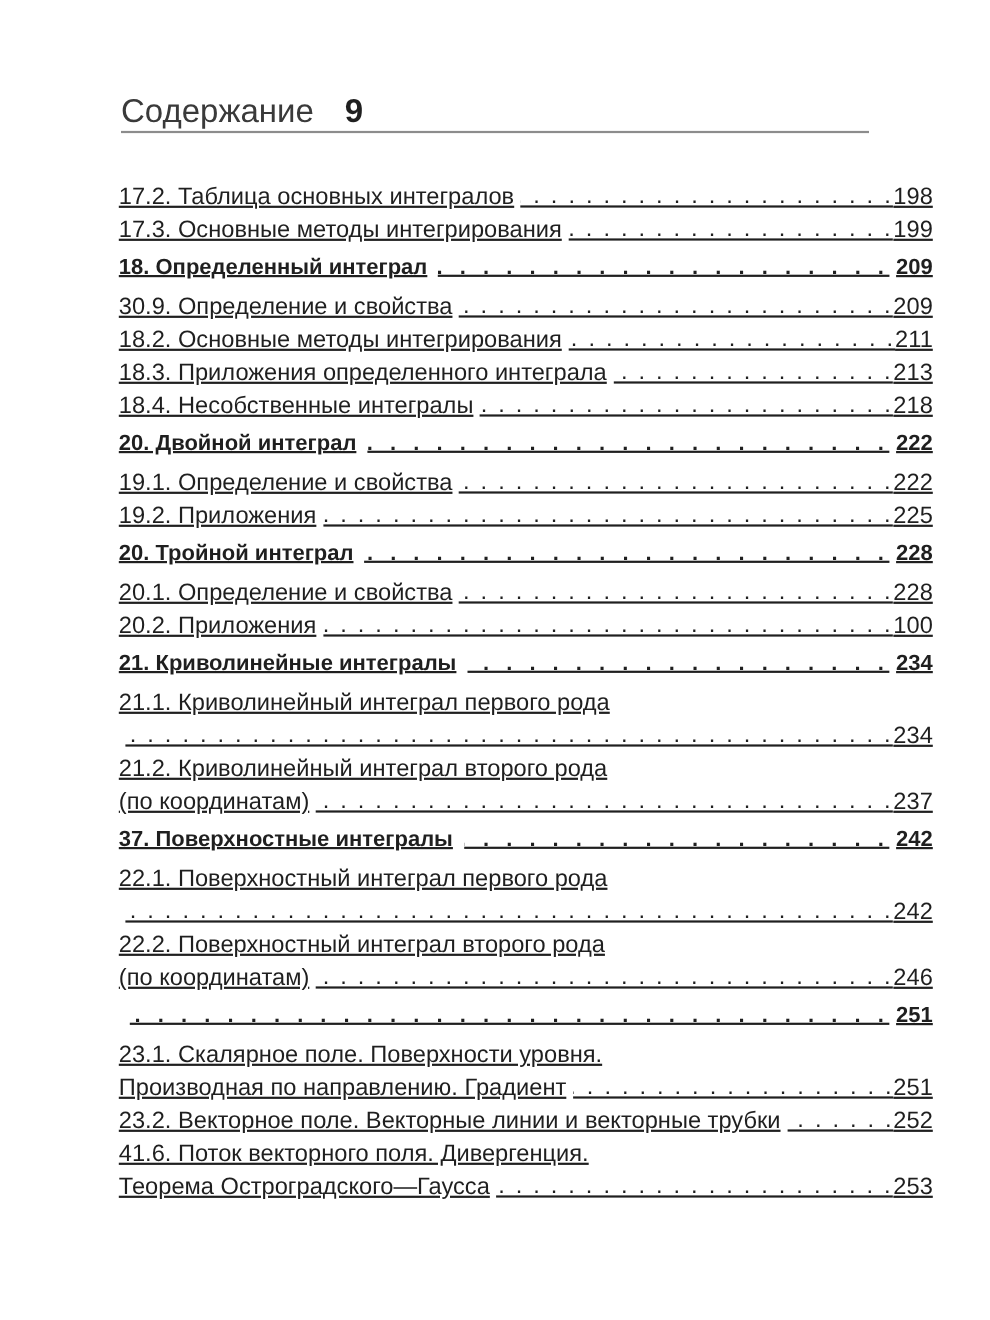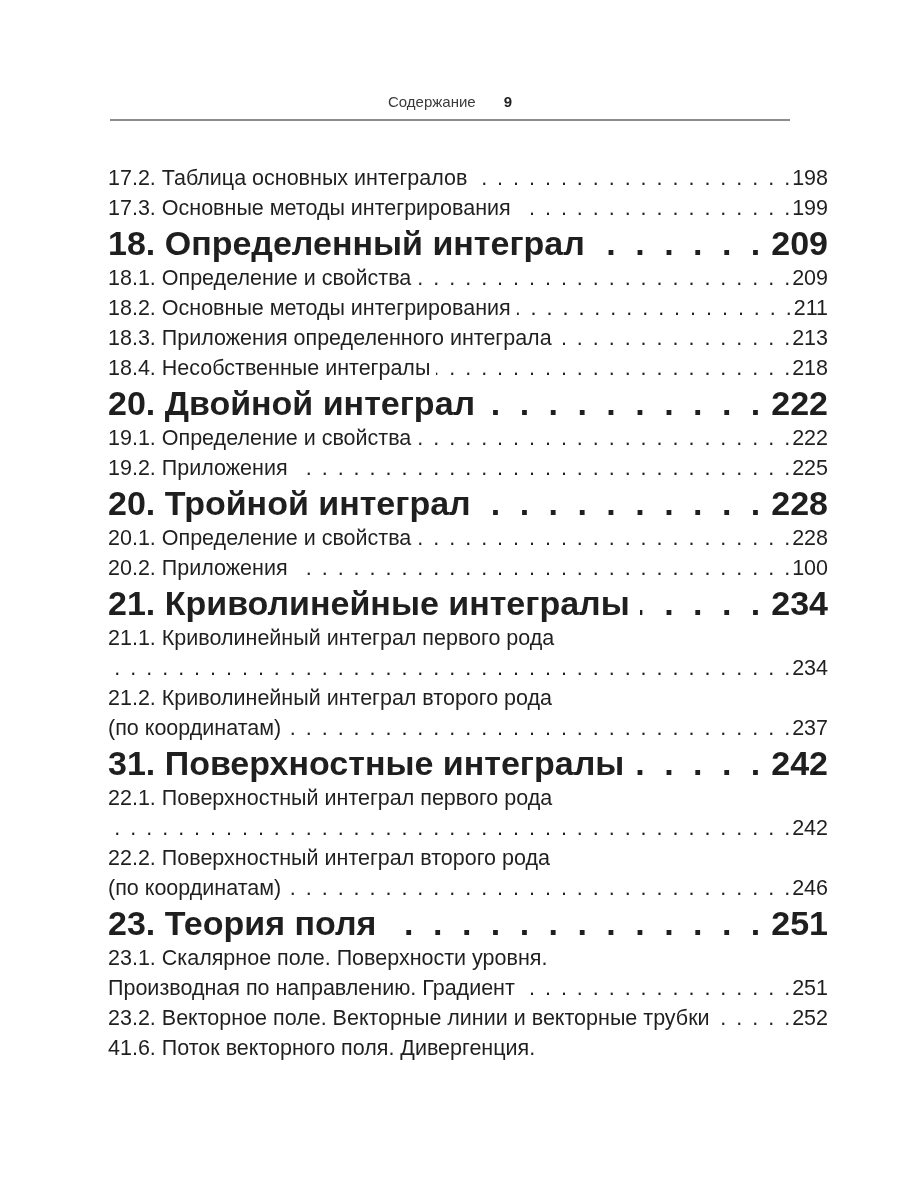--- a/index.html
+++ b/index.html
@@ -18,37 +18,38 @@
     color: var(--text_color);
     overflow: hidden;
   }
   .page {
     width: 900px;
     height: 1200px;
     position: relative;
   }
   .header {
     margin: 88px 110px 0 110px;
-    text-align: center;
-    font-size: 15px;
+    text-align: left;
+    font-size: 30px;
     line-height: 28px;
     color: var(--header_color);
   }
   .h-num {
     font-weight: 700;
     color: var(--text_color);
     margin-left: 28px;
   }
   .rule {
     margin: 3px 110px 0 110px;
     border-top: 2px solid var(--rule_color);
     height: 0;
   }
   .toc {
-    margin: 42px 72px 0 108px;
+    margin: 42px 52px 0 108px;
+    text-decoration: underline;
   }
   .row {
     display: flex;
     align-items: baseline;
     font-size: 21.5px;
     line-height: 30px;
     color: var(--text_color);
   }
   .row .title { white-space: nowrap; }
   .leader {
@@ -59,21 +60,21 @@
     direction: rtl;            
     margin-left: 6px;
     letter-spacing: 2px;
   }
   .leader::after {
     content: ". . . . . . . . . . . . . . . . . . . . . . . . . . . . . . . . . . . . . . . . . . . . . . . . . . . . . . . . . . . . . . . . . . . . . . . . . . . . . . . .";
   }
   .pnum { white-space: nowrap; }
   .row.bold {
     font-weight: 700;
-    font-size: 34px;
+    font-size: 20px;
     line-height: 40px;
     justify-content: flex-end;
   }
   .row.bold .leader {
     letter-spacing: 5px;
     margin-left: 10px;
     margin-right: 6px;
   }
 </style>
 </head>
@@ -94,21 +95,21 @@
     <span class="title">17.3. Основные методы интегрирования</span>
     <span class="leader"></span>
     <span class="pnum">199</span>
   </div>
       <div class="row bold">
     <span class="title">18. Определенный интеграл</span>
     <span class="leader"></span>
     <span class="pnum">209</span>
   </div>
       <div class="row">
-    <span class="title">18.1. Определение и свойства</span>
+    <span class="title">30.9. Определение и свойства</span>
     <span class="leader"></span>
     <span class="pnum">209</span>
   </div>
       <div class="row">
     <span class="title">18.2. Основные методы интегрирования</span>
     <span class="leader"></span>
     <span class="pnum">211</span>
   </div>
       <div class="row">
     <span class="title">18.3. Приложения определенного интеграла</span>
@@ -166,21 +167,21 @@
       <div class="row">
     <span class="title">21.2. Криволинейный интеграл второго рода</span>
 
   </div>
       <div class="row">
     <span class="title">(по координатам)</span>
     <span class="leader"></span>
     <span class="pnum">237</span>
   </div>
       <div class="row bold">
-    <span class="title">31. Поверхностные интегралы</span>
+    <span class="title">37. Поверхностные интегралы</span>
     <span class="leader"></span>
     <span class="pnum">242</span>
   </div>
       <div class="row">
     <span class="title">22.1. Поверхностный интеграл первого рода</span>
 
   </div>
       <div class="row">
     <span class="leader"></span>
     <span class="pnum">242</span>
@@ -188,36 +189,40 @@
       <div class="row">
     <span class="title">22.2. Поверхностный интеграл второго рода</span>
 
   </div>
       <div class="row">
     <span class="title">(по координатам)</span>
     <span class="leader"></span>
     <span class="pnum">246</span>
   </div>
       <div class="row bold">
-    <span class="title">23. Теория поля</span>
     <span class="leader"></span>
     <span class="pnum">251</span>
   </div>
       <div class="row">
     <span class="title">23.1. Скалярное поле. Поверхности уровня.</span>
 
   </div>
       <div class="row">
     <span class="title">Производная по направлению. Градиент</span>
     <span class="leader"></span>
     <span class="pnum">251</span>
   </div>
       <div class="row">
     <span class="title">23.2. Векторное поле. Векторные линии и векторные трубки</span>
     <span class="leader"></span>
     <span class="pnum">252</span>
   </div>
       <div class="row">
     <span class="title">41.6. Поток векторного поля. Дивергенция.</span>
 
+  </div>
+      <div class="row">
+    <span class="title">Теорема Остроградского—Гаусса</span>
+    <span class="leader"></span>
+    <span class="pnum">253</span>
   </div>
     </div>
 </div>
 
 </body></html>

